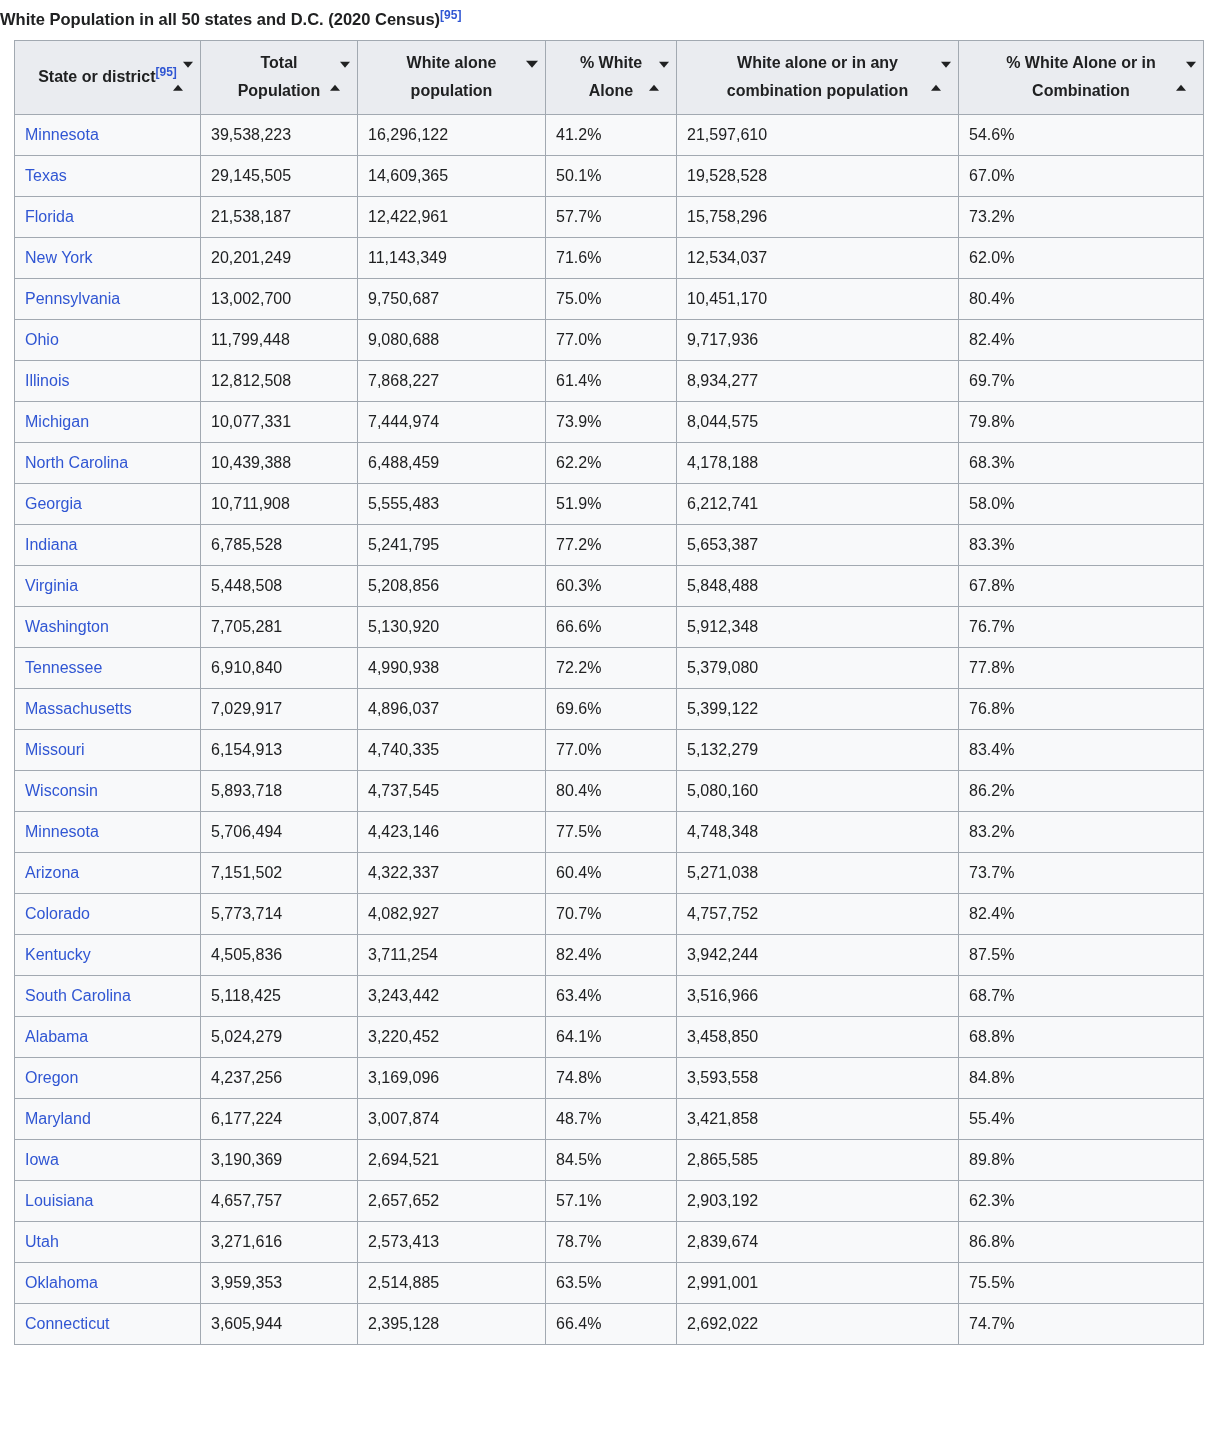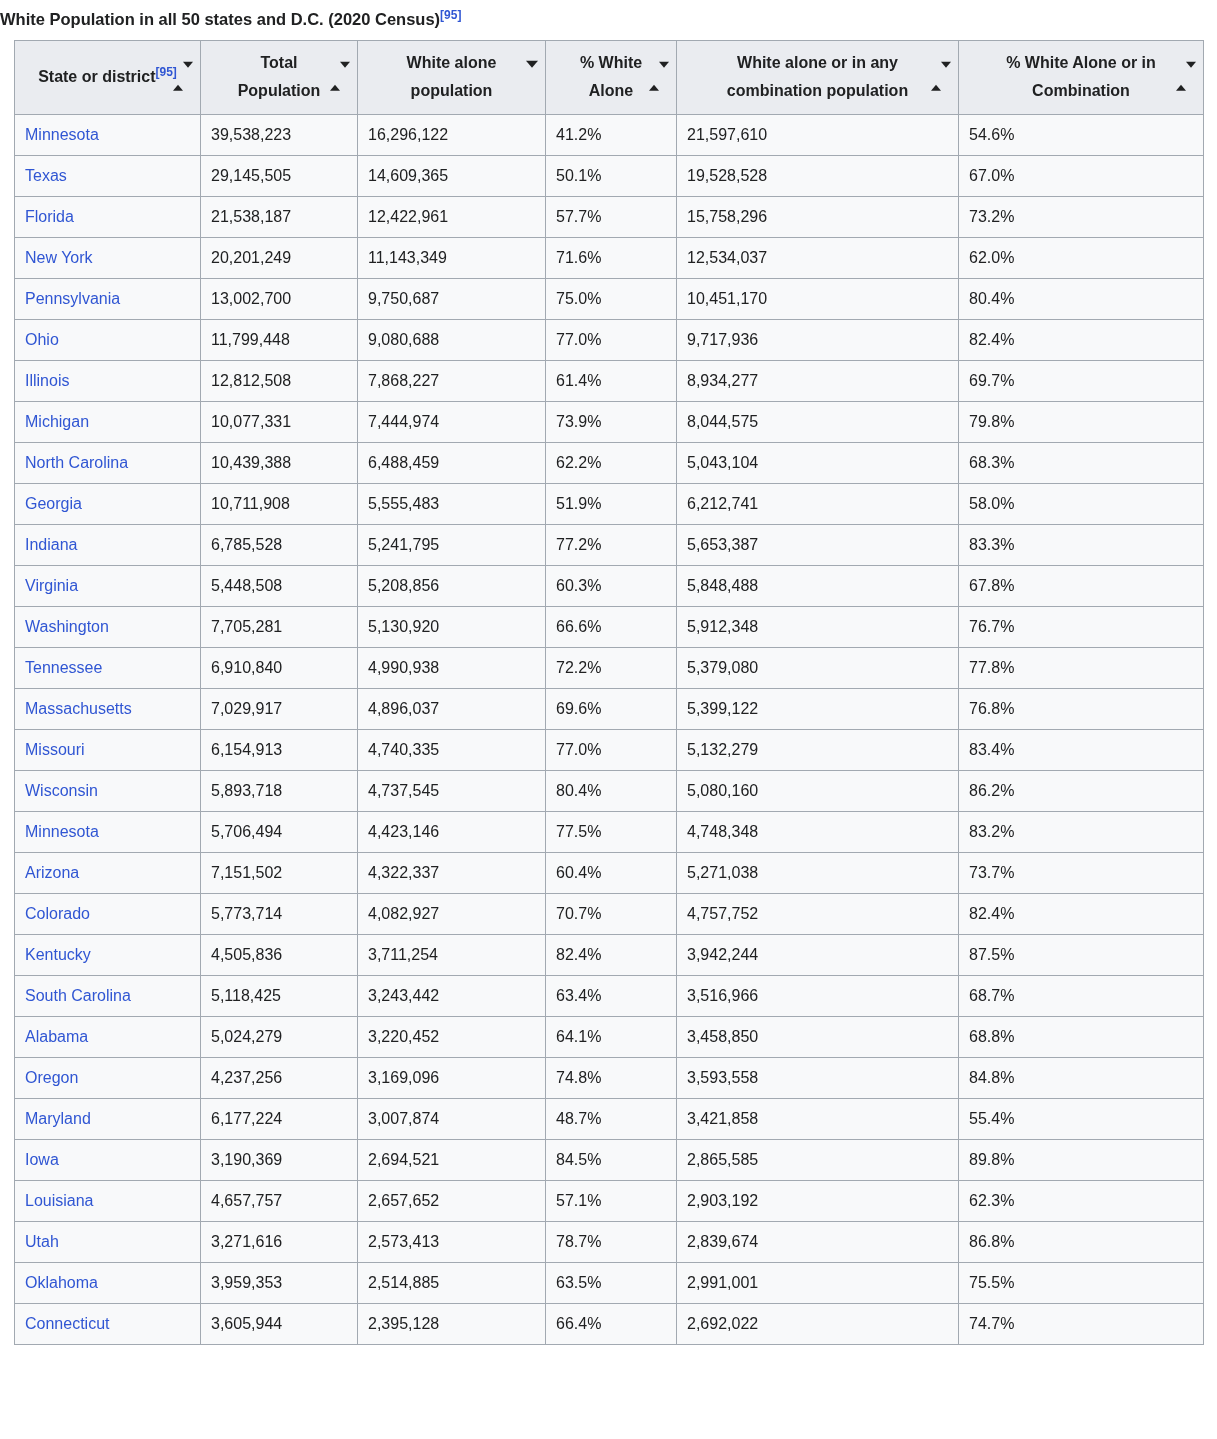--- a/index.html
+++ b/index.html
@@ -172,21 +172,21 @@
           <td>7,444,974</td>
           <td>73.9%</td>
           <td>8,044,575</td>
           <td>79.8%</td>
         </tr>
         <tr>
           <td><a class="wiki-link">North Carolina</a></td>
           <td>10,439,388</td>
           <td>6,488,459</td>
           <td>62.2%</td>
-          <td>5,043,104</td>
+          <td>4,178,188</td>
           <td>68.3%</td>
         </tr>
         <tr>
           <td><a class="wiki-link">Georgia</a></td>
           <td>10,711,908</td>
           <td>5,555,483</td>
           <td>51.9%</td>
           <td>6,212,741</td>
           <td>58.0%</td>
         </tr>

